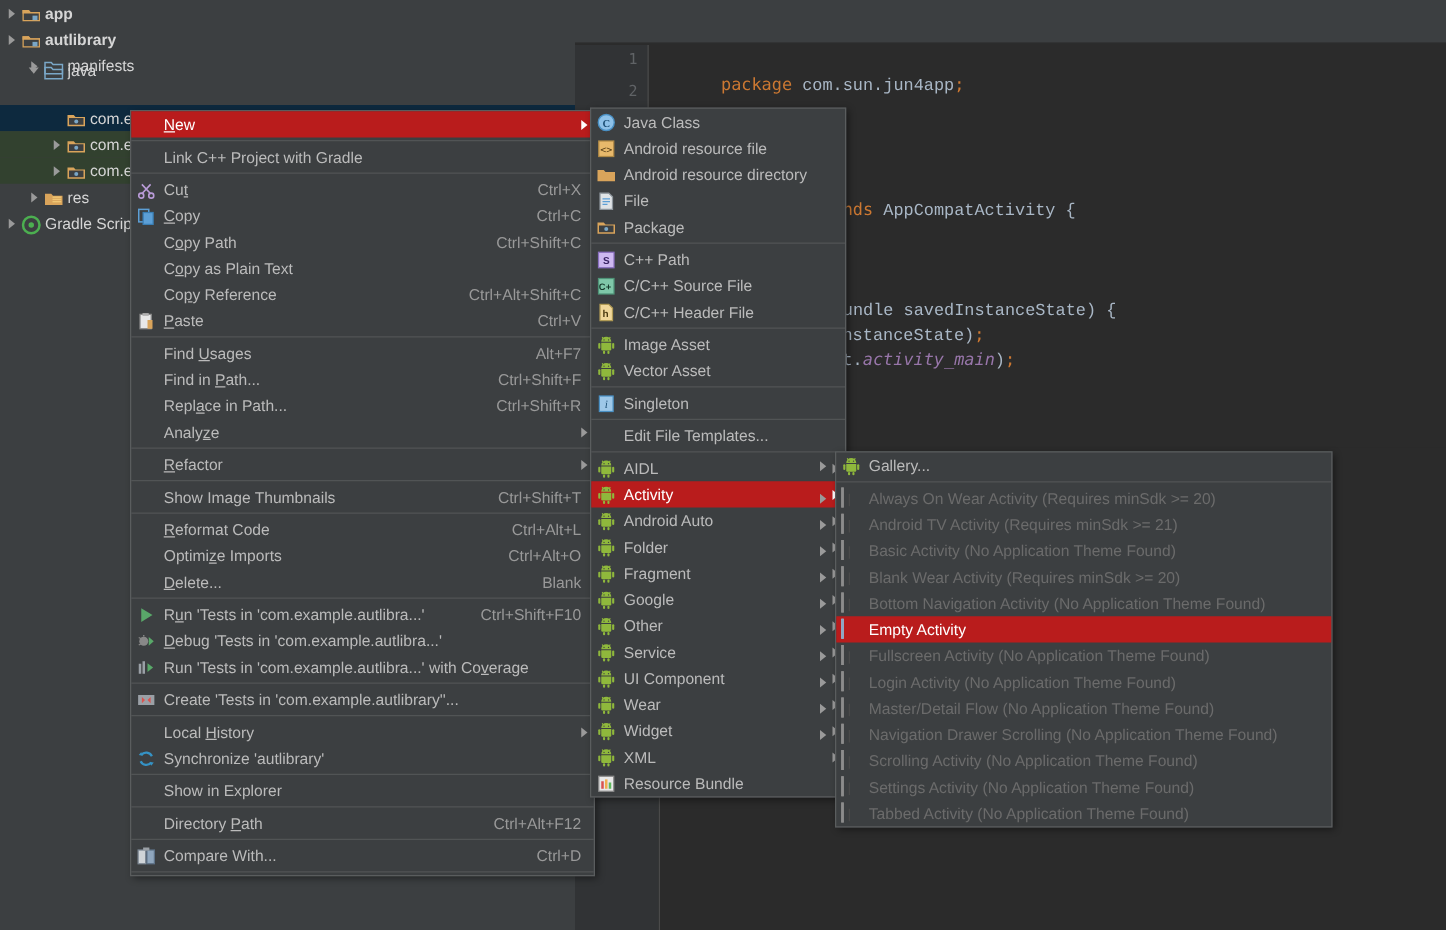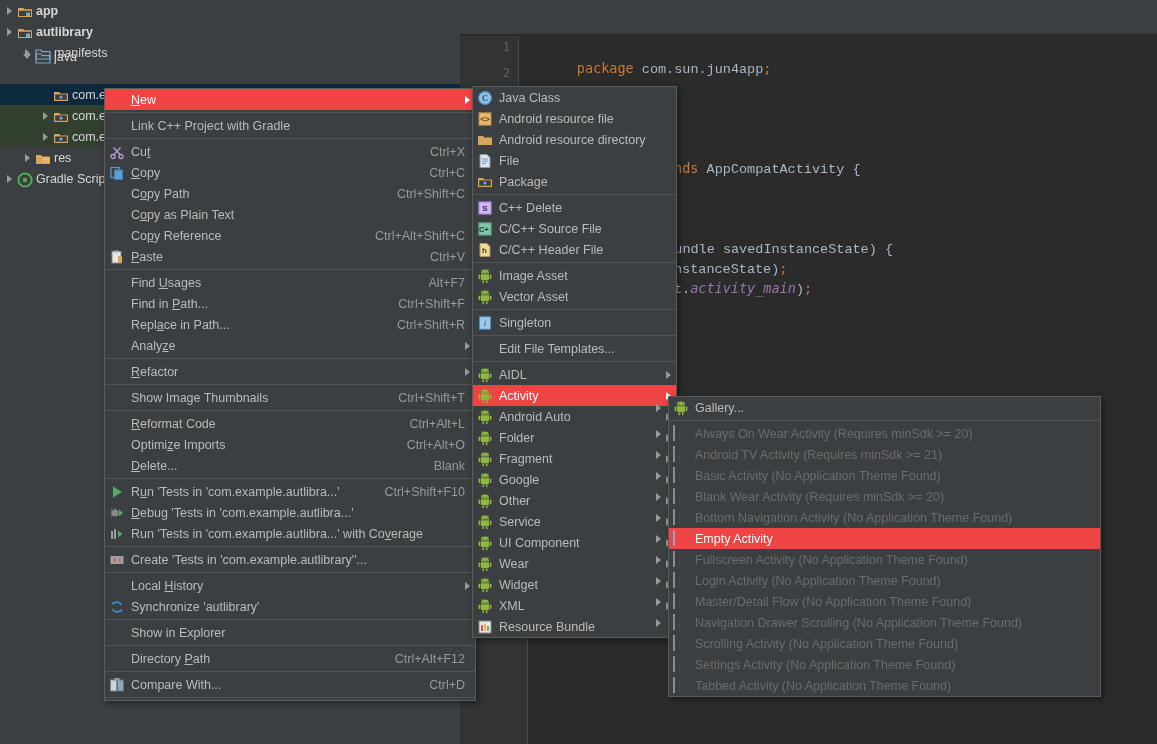--- a/index.html
+++ b/index.html
@@ -95,21 +95,21 @@
     box-shadow:2px 2px 6px rgba(0,0,0,0.45);
     padding:0;
     z-index:50;
   }
   .mi {
     position:relative; height:21px;
     display:flex; align-items:center;
     font-size:12.5px; color:#bbbbbb;
     white-space:nowrap; cursor:default;
   }
-  .mi.hl { background:#ef4444; color:#ffffff; }
+  .mi.hl { background:#b91c1c; color:#ffffff; }
   .mi.dis { color:#6b6b6b; }
   .mi .mi-icon {
     position:absolute; left:4px; top:3px;
     width:16px; height:16px;
   }
   .mi .mi-icon svg { display:block; }
   .mi .mi-label { margin-left:26px; }
   .mi .mi-acc {
     position:absolute; right:10px;
     font-size:12.5px; color:#999999;
@@ -119,21 +119,21 @@
     border-left:5px solid #9a9a9a;
     border-top:4px solid transparent; border-bottom:4px solid transparent;
   }
   .mi.hl .mi-arrow { border-left-color:#ffffff; }
   .msep { height:1px; background:#515455; margin:2px 0 2px 0; }
   .u { text-decoration:underline; }
 
   
   #menu-context { left:104px; top:88px; width:372px; }
   #menu-new     { left:472px; top:86px; width:205px; }
-  #menu-activity{ left:668px; top:396px; width:433px; }
+  #menu-activity{ left:668px; top:361px; width:398px; }
 
   
   .edge-arrow {
     position:absolute; left:-13px; top:7px;
     border-left:5px solid #9a9a9a;
     border-top:4px solid transparent; border-bottom:4px solid transparent;
   }
 
   
   .layout-glyph {
@@ -517,21 +517,21 @@
       <span class="mi-label">Package</span>
     </div>
     <div class="msep"></div>
     <div class="mi">
       <span class="mi-icon">
         <svg width="16" height="16" viewBox="0 0 16 16">
           <rect x="1.8" y="1.8" width="12.4" height="12.4" fill="#cdb8f0" stroke="#8a6fc0"></rect>
           <text x="8" y="11.2" font-size="8" fill="#3b2464" text-anchor="middle" font-family="Liberation Sans, sans-serif" font-weight="bold">S</text>
         </svg>
       </span>
-      <span class="mi-label">C++ Delete</span>
+      <span class="mi-label">C++ Path</span>
     </div>
     <div class="mi">
       <span class="mi-icon">
         <svg width="16" height="16" viewBox="0 0 16 16">
           <rect x="1.8" y="1.8" width="12.4" height="12.4" fill="#7fc8a9" stroke="#4e9377"></rect>
           <text x="7" y="11.4" font-size="7.5" fill="#153a2b" text-anchor="middle" font-family="Liberation Sans, sans-serif" font-weight="bold">C+</text>
         </svg>
       </span>
       <span class="mi-label">C/C++ Source File</span>
     </div>

